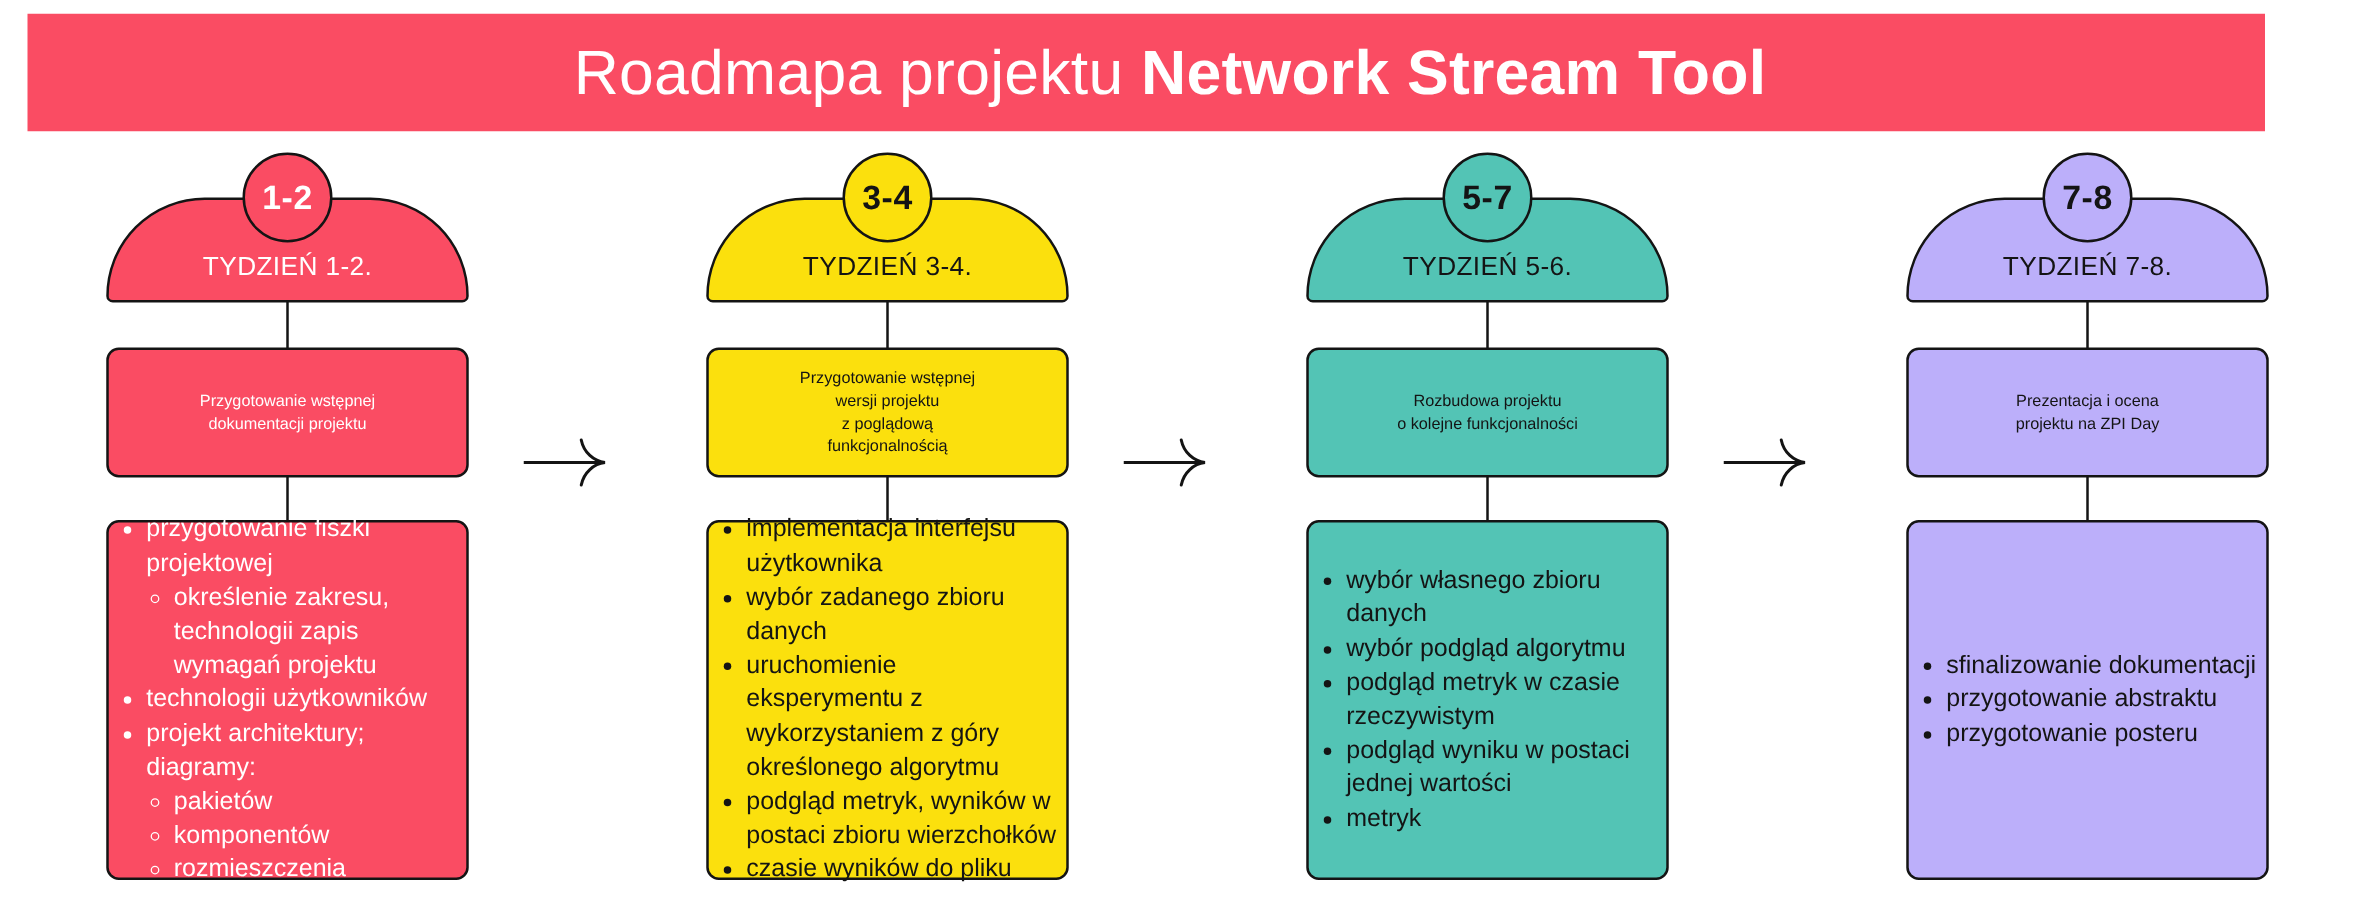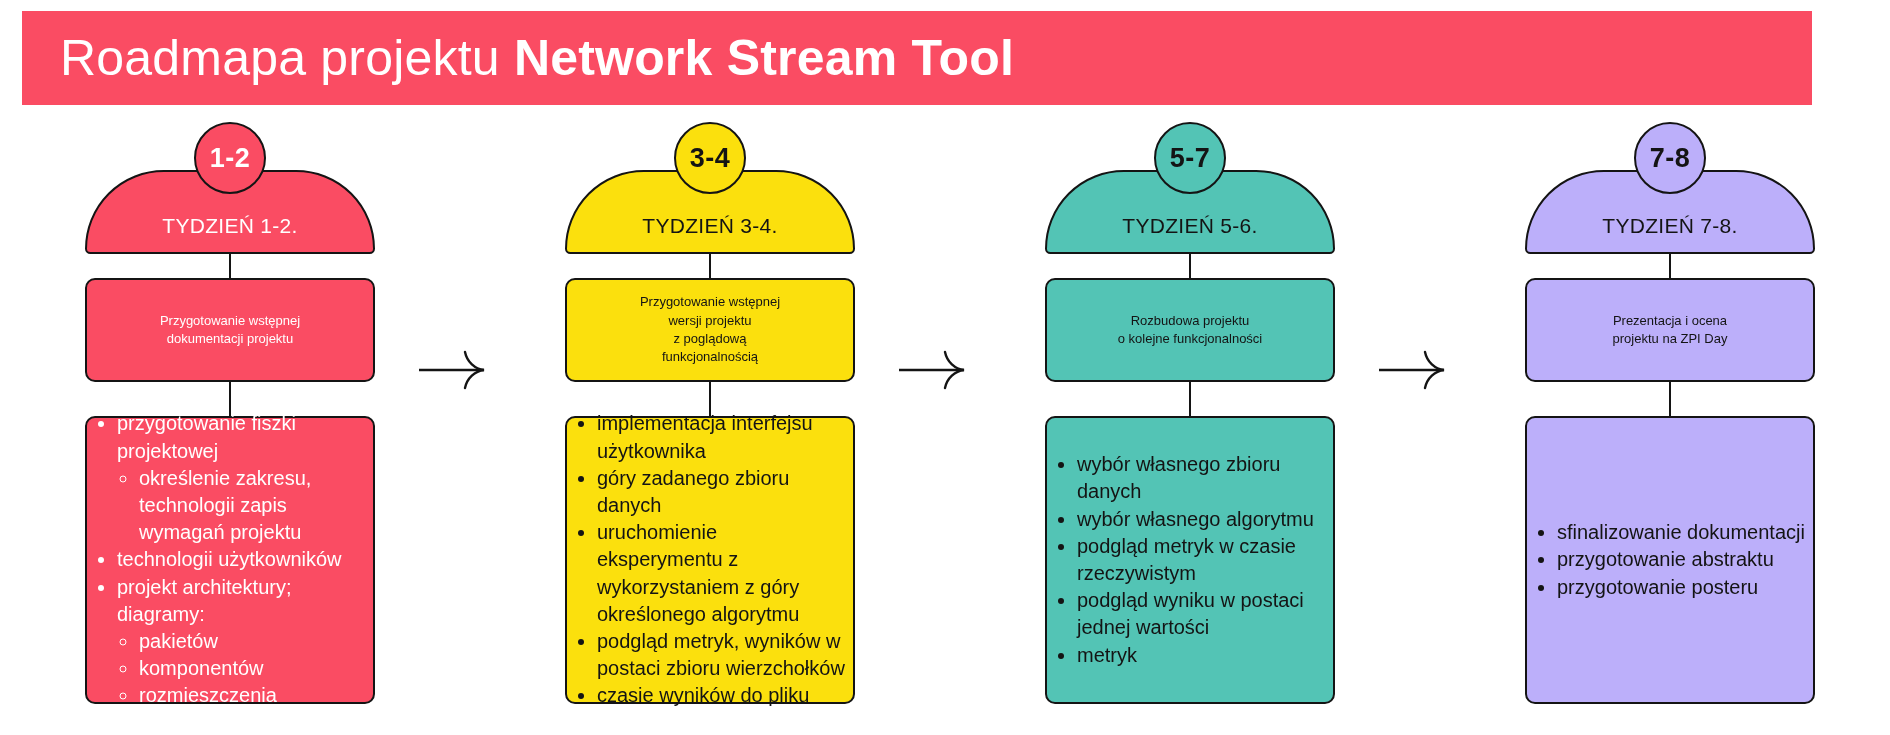--- a/index.html
+++ b/index.html
@@ -20,20 +20,21 @@
     position: absolute;
     left: 22px;
     top: 11px;
     width: 1790px;
     height: 94px;
     background: #fa4c63;
     display: flex;
     align-items: center;
     box-sizing: border-box;
     padding-left: 38px;
+    justify-content: center;
   }
   #title-text {
     color: #ffffff;
     font-size: 50px;
     letter-spacing: 0.2px;
     white-space: nowrap;
     font-weight: 400;
   }
   #title-text .strong { font-weight: 700; }
 
@@ -72,21 +73,21 @@
     font-size: 27px;
     font-weight: 700;
     z-index: 4;
     box-sizing: border-box;
     letter-spacing: 0.5px;
   }
 
   
   .arch {
     position: absolute;
-    top: 60px;
+    top: 48px;
     left: 0;
     width: 290px;
     height: 84px;
     border: 2px solid #141414;
     border-radius: 150px 150px 10px 10px;
     box-sizing: border-box;
     display: flex;
     align-items: flex-end;
     justify-content: center;
     padding-bottom: 14px;
@@ -228,41 +229,41 @@
       <div class="arch">
         <div class="arch-label">TYDZIEŃ 3-4.</div>
       </div>
       <div class="badge">3-4</div>
       <div class="desc-box">
         <div class="desc-text">Przygotowanie wstępnej<br>wersji projektu<br>z poglądową<br>funkcjonalnością</div>
       </div>
       <div class="bullet-box">
         <ul class="bullet-list">
           <li>implementacja interfejsu użytkownika</li>
-          <li>góry zadanego zbioru danych</li>
+          <li>wybór zadanego zbioru danych</li>
           <li>uruchomienie eksperymentu z wykorzystaniem z góry określonego algorytmu</li>
           <li>podgląd metryk, wyników w postaci zbioru wierzchołków</li>
           <li>czasie wyników do pliku</li>
         </ul>
       </div>
     </div>
     <div class="column col-2 theme-teal">
       <div class="connector connector-1"></div>
       <div class="connector connector-2"></div>
       <div class="arch">
         <div class="arch-label">TYDZIEŃ 5-6.</div>
       </div>
       <div class="badge">5-7</div>
       <div class="desc-box">
         <div class="desc-text">Rozbudowa projektu<br>o kolejne funkcjonalności</div>
       </div>
       <div class="bullet-box">
         <ul class="bullet-list">
           <li>wybór własnego zbioru danych</li>
-          <li>wybór własnego algorytmu</li>
+          <li>wybór podgląd algorytmu</li>
           <li>podgląd metryk w czasie rzeczywistym</li>
           <li>podgląd wyniku w postaci jednej wartości</li>
           <li>metryk</li>
         </ul>
       </div>
     </div>
     <div class="column col-3 theme-purple">
       <div class="connector connector-1"></div>
       <div class="connector connector-2"></div>
       <div class="arch">

